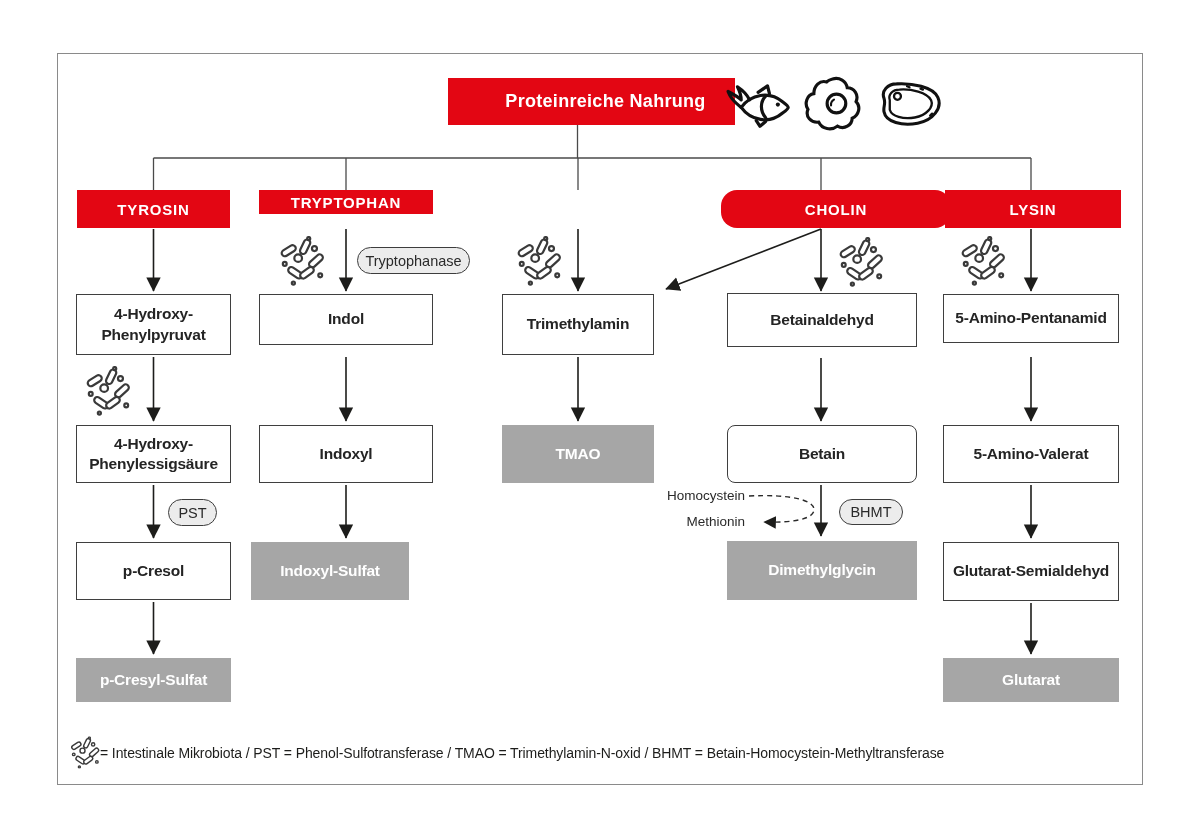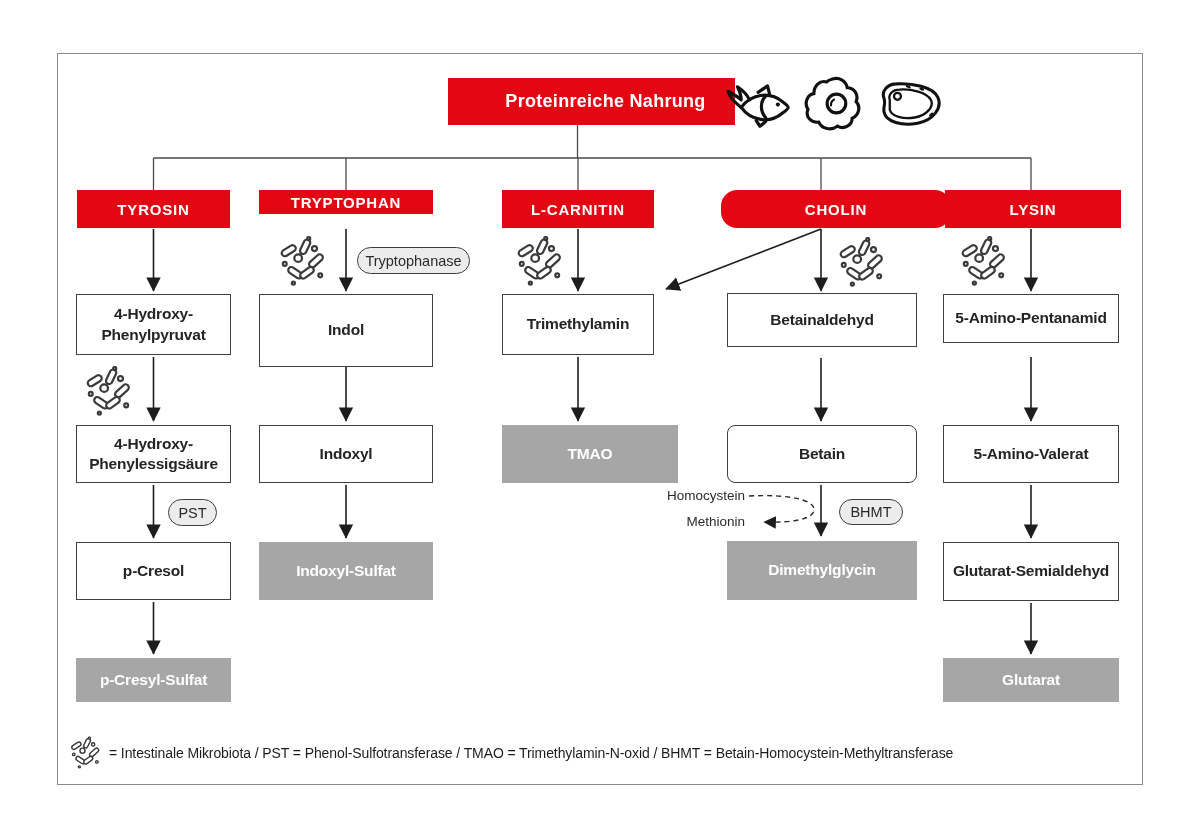--- a/index.html
+++ b/index.html
@@ -31,21 +31,21 @@
   }
   .pill{
     background:#ececec;border:1.5px solid #3d3d3d;border-radius:14px;
     display:flex;align-items:center;justify-content:center;
     font-size:14.5px;color:#2a2a2a;box-sizing:border-box;
   }
   .side-label{
     font-size:13.5px;color:#2a2a2a;text-align:right;width:100px;line-height:1;
   }
   .legend{
-    position:absolute;left:70px;top:736px;display:flex;align-items:center;gap:9px;
+    position:absolute;left:70px;top:736px;display:flex;align-items:center;
   }
   .legend-text{font-size:14px;color:#1d1d1b;letter-spacing:-.1px;}
   svg.layer{position:absolute;left:0;top:0;pointer-events:none;}
   .icon svg{display:block;width:100%;height:100%;}
 </style>
 </head>
 <body>
 
 <div id="stage">
 
@@ -151,21 +151,20 @@
       </svg>
     </span>
   <span class="abs icon" style="left:875px;top:80px;width:68px;height:50px;">
       <svg viewBox="0 0 70 52">
         <use href="#icon-steak"></use>
       </svg>
     </span>
 
   <div class="abs col-header" style="left:77px;top:190px;width:153px;height:38px;">TYROSIN</div>
   <div class="abs col-header" style="left:259px;top:190px;width:174px;height:24px;">TRYPTOPHAN</div>
-  <div class="abs col-header" style="left:502px;top:190px;width:152px;height:38px;">L-CARNITIN</div>
   <div class="abs col-header" style="left:721px;top:190px;width:230px;height:38px;border-radius:16px;">CHOLIN</div>
   <div class="abs col-header" style="left:945px;top:190px;width:176px;height:38px;">LYSIN</div>
 
   <span class="abs icon" style="left:85px;top:366px;width:46px;height:50px;">
       <svg viewBox="0 0 48 52">
         <use href="#icon-microbe"></use>
       </svg>
     </span>
   <span class="abs icon" style="left:279px;top:236px;width:46px;height:50px;">
       <svg viewBox="0 0 48 52">
@@ -195,26 +194,26 @@
   <div class="abs side-label" style="left:645px;top:489px;">Homocystein</div>
   <div class="abs side-label" style="left:645px;top:515px;">Methionin</div>
 
   <div class="abs node" style="left:76px;top:294px;width:155px;height:61px;">4-Hydroxy-
 Phenylpyruvat</div>
   <div class="abs node" style="left:76px;top:425px;width:155px;height:58px;">4-Hydroxy-
 Phenylessigsäure</div>
   <div class="abs node" style="left:76px;top:542px;width:155px;height:58px;">p-Cresol</div>
   <div class="abs node node--gray" style="left:76px;top:658px;width:155px;height:44px;">p-Cresyl-Sulfat</div>
 
-  <div class="abs node" style="left:259px;top:294px;width:174px;height:73px;">Indol</div>
+  <div class="abs node" style="left:259px;top:294px;width:174px;height:51px;">Indol</div>
   <div class="abs node" style="left:259px;top:425px;width:174px;height:58px;">Indoxyl</div>
-  <div class="abs node node--gray" style="left:259px;top:542px;width:174px;height:58px;">Indoxyl-Sulfat</div>
+  <div class="abs node node--gray" style="left:251px;top:542px;width:158px;height:58px;">Indoxyl-Sulfat</div>
 
   <div class="abs node" style="left:502px;top:294px;width:152px;height:61px;">Trimethylamin</div>
-  <div class="abs node node--gray" style="left:502px;top:425px;width:176px;height:58px;">TMAO</div>
+  <div class="abs node node--gray" style="left:502px;top:425px;width:152px;height:58px;">TMAO</div>
 
   <div class="abs node" style="left:727px;top:293px;width:190px;height:54px;">Betainaldehyd</div>
   <div class="abs node" style="left:727px;top:425px;width:190px;height:58px;border-radius:8px;">Betain</div>
   <div class="abs node node--gray" style="left:727px;top:541px;width:190px;height:59px;">Dimethylglycin</div>
 
   <div class="abs node" style="left:943px;top:294px;width:176px;height:49px;">5-Amino-Pentanamid</div>
   <div class="abs node" style="left:943px;top:425px;width:176px;height:58px;">5-Amino-Valerat</div>
   <div class="abs node" style="left:943px;top:542px;width:176px;height:59px;">Glutarat-Semialdehyd</div>
   <div class="abs node node--gray" style="left:943px;top:658px;width:176px;height:44px;">Glutarat</div>
 

